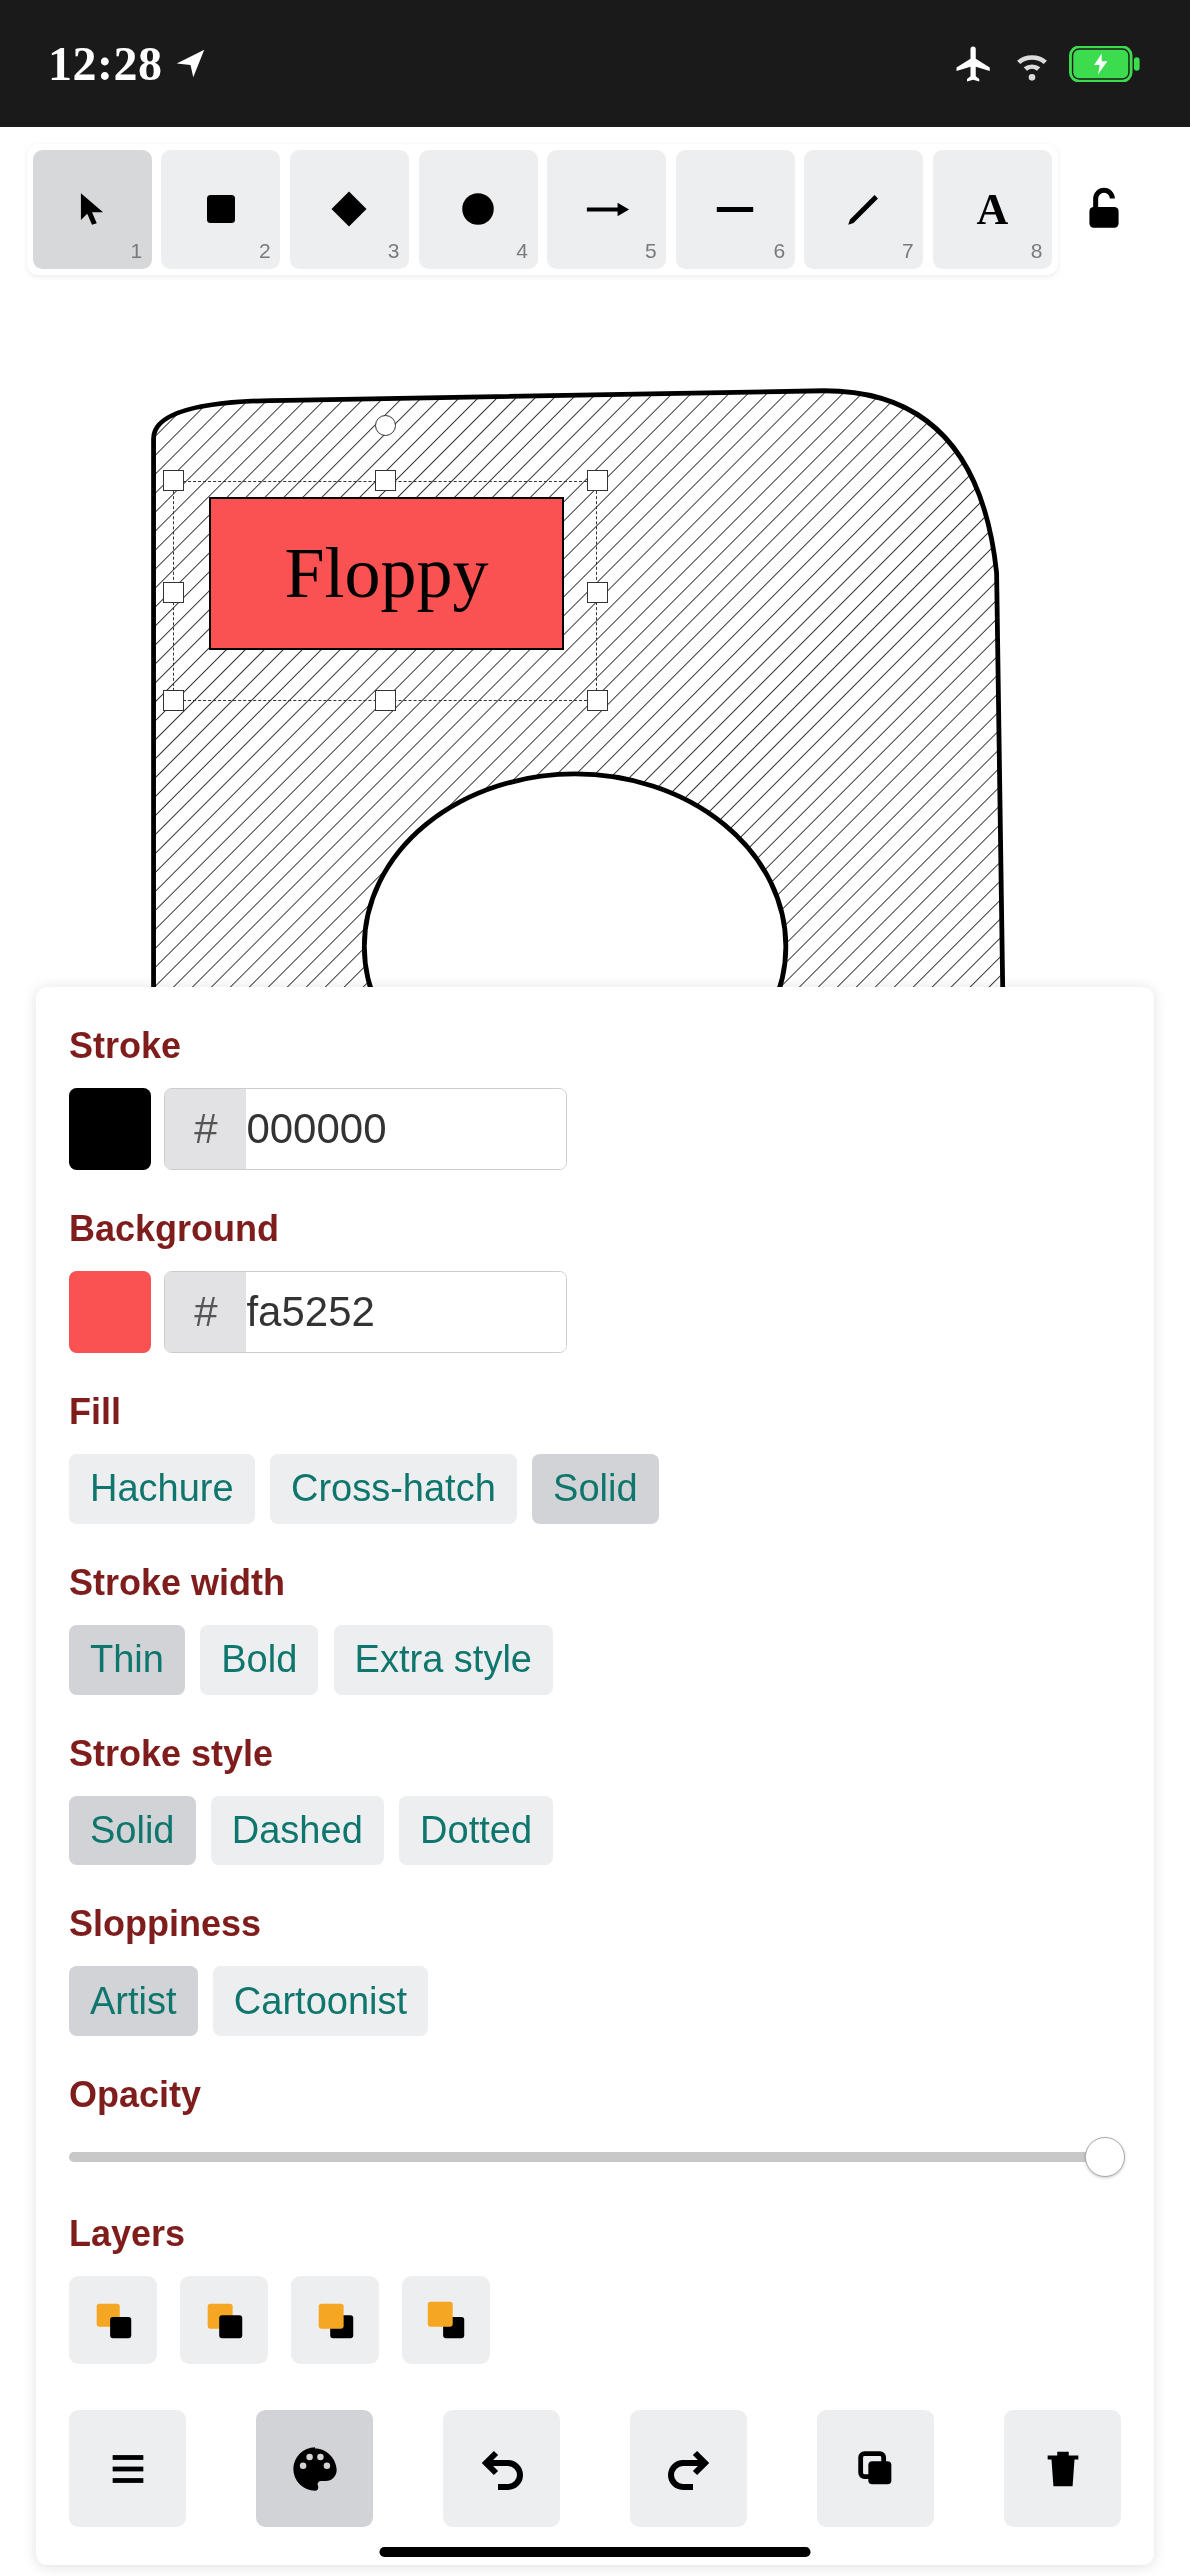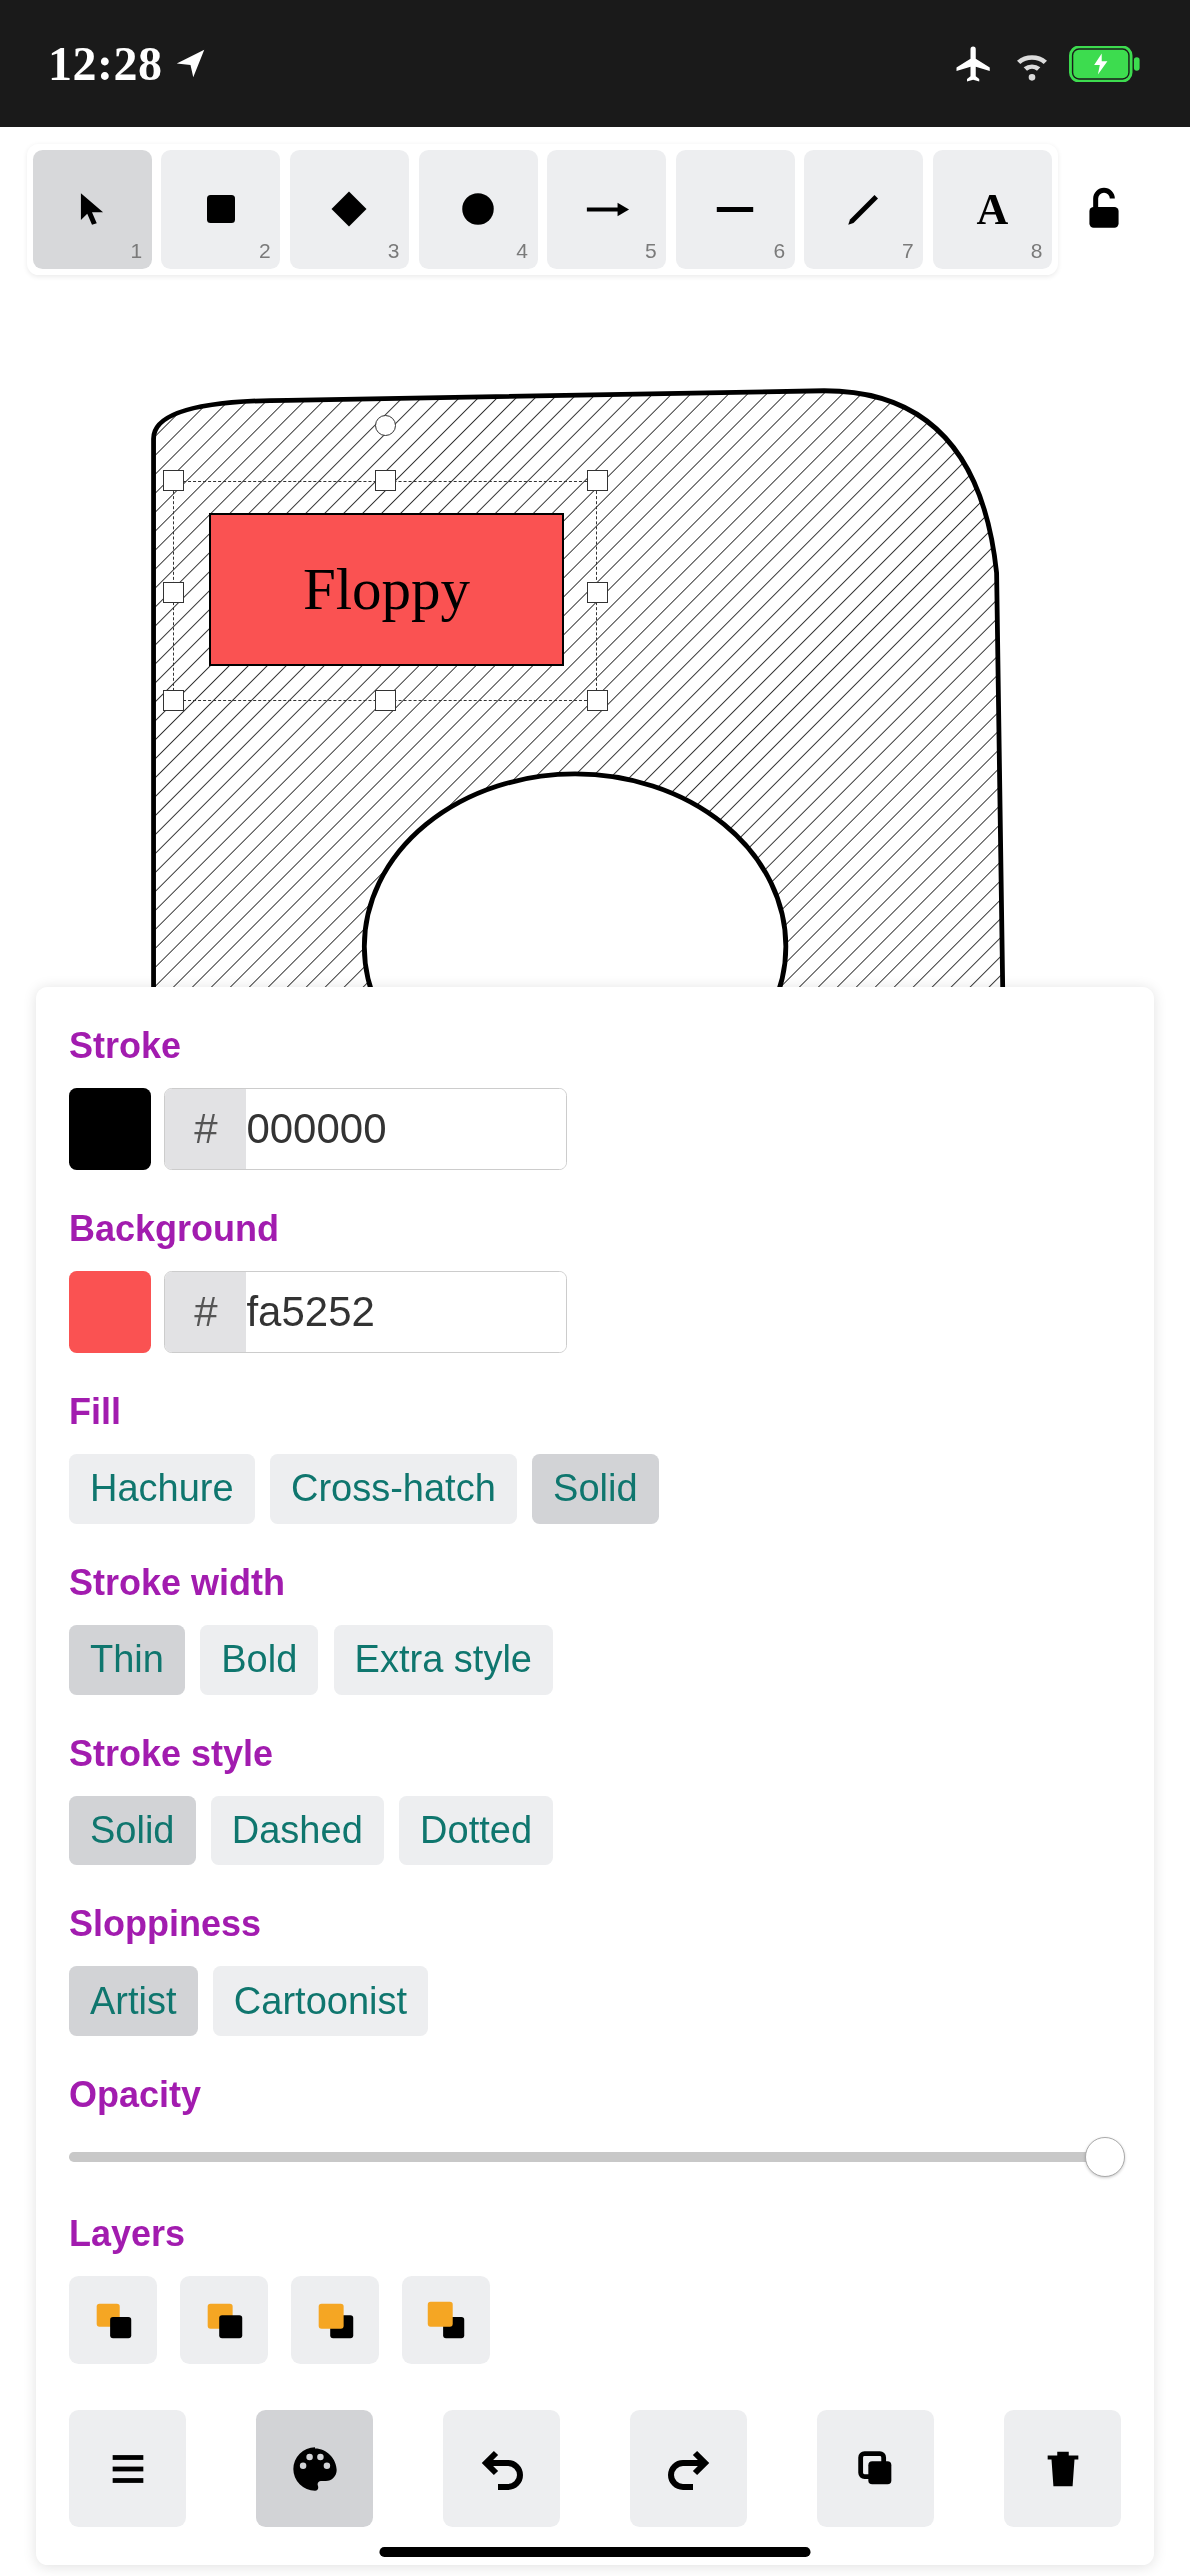--- a/index.html
+++ b/index.html
@@ -14,28 +14,28 @@
   
   .toolbar-wrap { padding: 17px 27px 0; display: flex; align-items: center; gap: 17px; }
   .toolbar { display: flex; gap: 9.6px; background: #fff; border-radius: 11.5px; box-shadow: 0 1.9px 5.8px rgba(0,0,0,0.08); padding: 5.8px; }
   .tool-btn { width: 119px; height: 119px; background: #edeef0; border-radius: 9.6px; position: relative; display: flex; align-items: center; justify-content: center; cursor: pointer; }
   .tool-btn.active { background: #d7d8da; }
   .tool-num { position: absolute; right: 9.6px; bottom: 5.8px; font-size: 21px; color: #7a7a7a; }
   .lock-btn { width: 58px; display: flex; align-items: center; justify-content: center; cursor: pointer; }
 
   
   .canvas { position: relative; width: 100%; height: 1150px; margin-top: 58px; }
-  .shape-label { position: absolute; left: 209px; top: 180px; width: 355px; height: 153px; background: #fa5252; border: 2.9px solid #000; display: flex; align-items: center; justify-content: center; font-family: "Comic Sans MS", "Segoe Script", cursive; font-size: 59px; color: #000; }
+  .shape-label { position: absolute; left: 209px; top: 164px; width: 355px; height: 153px; background: #fa5252; border: 2.9px solid #000; display: flex; align-items: center; justify-content: center; font-family: "Comic Sans MS", "Segoe Script", cursive; font-size: 72px; color: #000; }
   .sel-box { position: absolute; left: 173px; top: 148px; width: 424px; height: 220px; border: 1.9px dashed #333; }
   .sel-handle { position: absolute; width: 21px; height: 21px; background: #fff; border: 1.9px solid #333; }
   .rot-handle { position: absolute; width: 21px; height: 21px; background: #fff; border: 1.9px solid #333; border-radius: 50%; }
 
   
   .panel { position: absolute; left: 36px; right: 36px; top: 987px; background: #fff; border-radius: 11.5px; box-shadow: 0 1.9px 13.4px rgba(0,0,0,0.12); padding: 38px 33px 38px; }
-  .prop-label { font-size: 36px; font-weight: 700; color: #a21caf; margin-bottom: 21px; margin-top: 38px; }
+  .prop-label { font-size: 36px; font-weight: 700; color: #7f1d1d; margin-bottom: 21px; margin-top: 38px; }
   .prop-label:first-child { margin-top: 0; }
   .color-row { display: flex; align-items: stretch; gap: 13.4px; }
   .swatch { width: 82px; height: 82px; border-radius: 7.7px; }
   .swatch.black { background: #000; }
   .swatch.red { background: #fa5252; }
   .color-input { display: flex; height: 82px; border: 1.9px solid #ccc; border-radius: 7.7px; overflow: hidden; width: 403px; }
   .hash { width: 81px; background: #e2e2e4; display: flex; align-items: center; justify-content: center; font-size: 42px; color: #555; }
   .hex { flex: 1; display: flex; align-items: center; font-size: 42px; color: #333; background: #fff; }
   .btn-row { display: flex; gap: 15.3px; flex-wrap: wrap; }
   .opt-btn { background: #edeef0; border-radius: 7.7px; padding: 13.4px 21px; font-size: 38px; color: #0f766e; cursor: pointer; }

